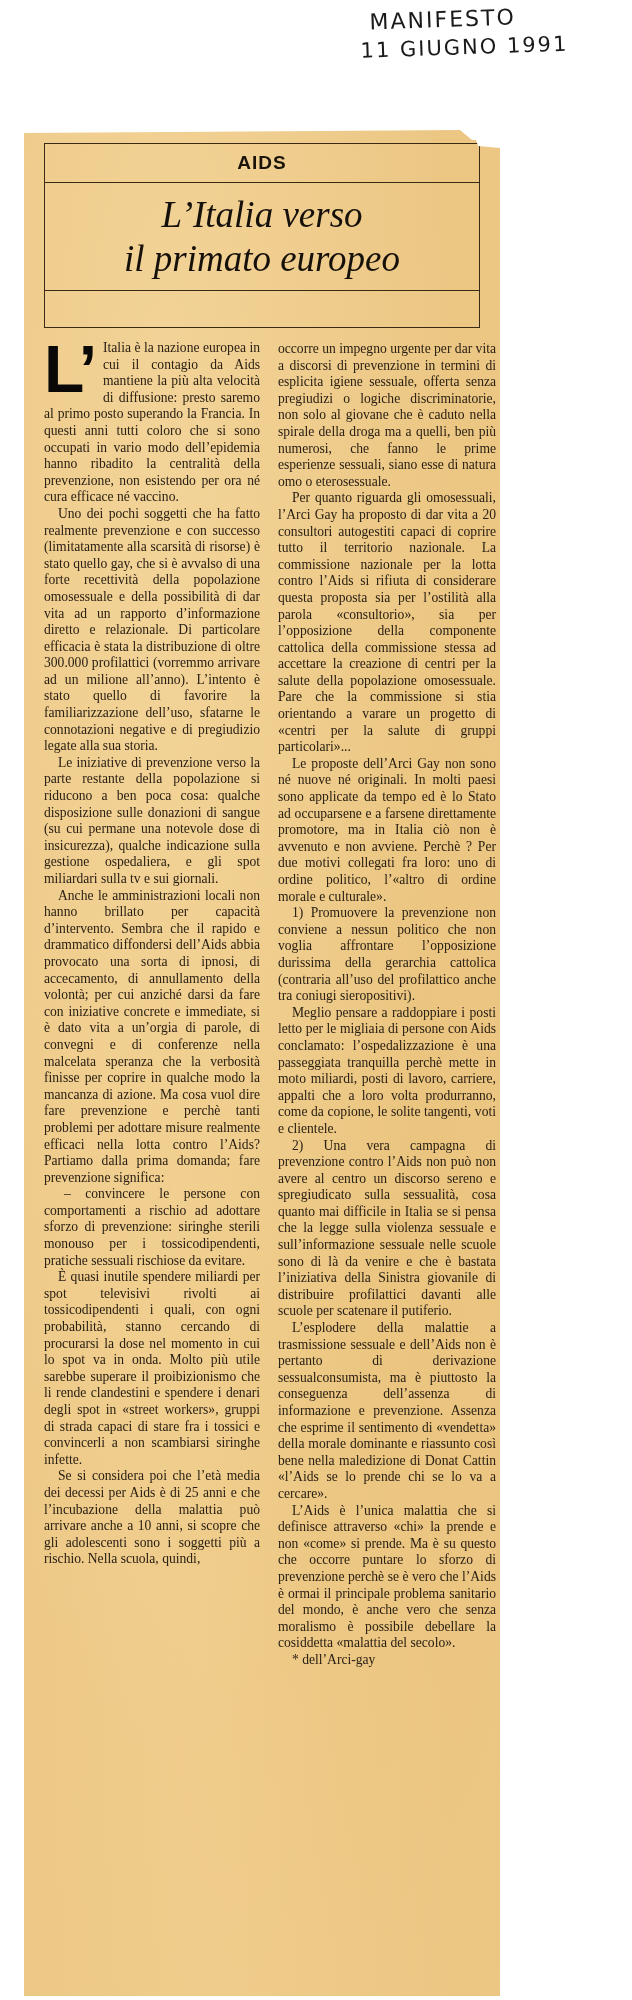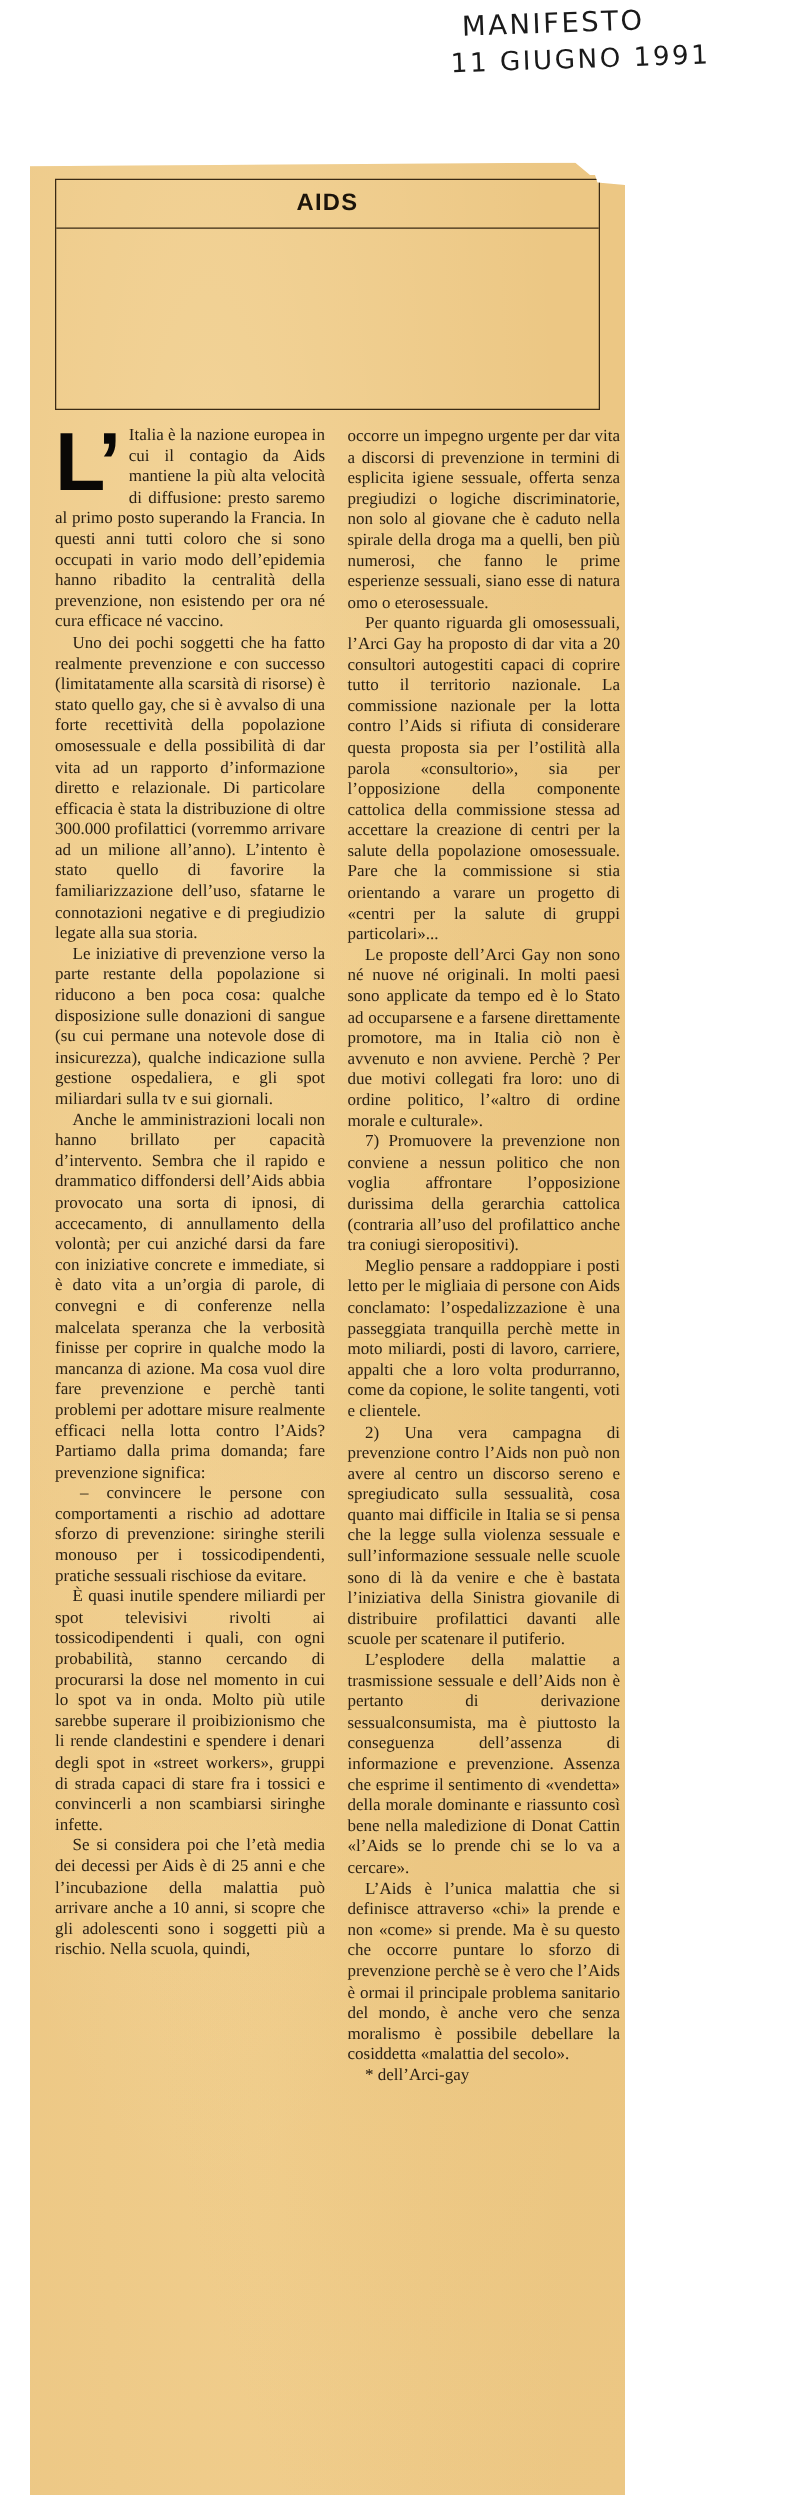--- a/index.html
+++ b/index.html
@@ -66,36 +66,40 @@
 <body>
 
 <div class="handwriting">
   <span class="l1">MANIFESTO</span>
   <span class="l2">11 GIUGNO 1991</span>
 </div>
 
 <div class="clipping">
   <div class="header-box">
     <div class="kicker">AIDS</div>
+    <div class="headline">
+      <span>L’Italia verso</span>
+      <span>il primato europeo</span>
+    </div>
   </div>
 
   <div class="col col-left">
     <p class="noindent"><span class="dropcap">L’</span><span>Italia è la nazione europea in cui il contagio da Aids mantiene la più alta velocità di diffusione: presto saremo al primo posto superando la Francia. In questi anni tutti coloro che si sono occupati in vario modo dell’epidemia hanno ribadito la centralità della prevenzione, non esistendo per ora né cura efficace né vaccino.</span></p>
     <p>Uno dei pochi soggetti che ha fatto realmente prevenzione e con successo (limitatamente alla scarsità di risorse) è stato quello gay, che si è avvalso di una forte recettività della popolazione omosessuale e della possibilità di dar vita ad un rapporto d’informazione diretto e relazionale. Di particolare efficacia è stata la distribuzione di oltre 300.000 profilattici (vorremmo arrivare ad un milione all’anno). L’intento è stato quello di favorire la familiarizzazione dell’uso, sfatarne le connotazioni negative e di pregiudizio legate alla sua storia.</p>
     <p>Le iniziative di prevenzione verso la parte restante della popolazione si riducono a ben poca cosa: qualche disposizione sulle donazioni di sangue (su cui permane una notevole dose di insicurezza), qualche indicazione sulla gestione ospedaliera, e gli spot miliardari sulla tv e sui giornali.</p>
     <p>Anche le amministrazioni locali non hanno brillato per capacità d’intervento. Sembra che il rapido e drammatico diffondersi dell’Aids abbia provocato una sorta di ipnosi, di accecamento, di annullamento della volontà; per cui anziché darsi da fare con iniziative concrete e immediate, si è dato vita a un’orgia di parole, di convegni e di conferenze nella malcelata speranza che la verbosità finisse per coprire in qualche modo la mancanza di azione. Ma cosa vuol dire fare prevenzione e perchè tanti problemi per adottare misure realmente efficaci nella lotta contro l’Aids? Partiamo dalla prima domanda; fare prevenzione significa:</p>
     <p class="dash">– convincere le persone con comportamenti a rischio ad adottare sforzo di prevenzione: siringhe sterili monouso per i tossicodipendenti, pratiche sessuali rischiose da evitare.</p>
     <p>È quasi inutile spendere miliardi per spot televisivi rivolti ai tossicodipendenti i quali, con ogni probabilità, stanno cercando di procurarsi la dose nel momento in cui lo spot va in onda. Molto più utile sarebbe superare il proibizionismo che li rende clandestini e spendere i denari degli spot in «street workers», gruppi di strada capaci di stare fra i tossici e convincerli a non scambiarsi siringhe infette.</p>
     <p>Se si considera poi che l’età media dei decessi per Aids è di 25 anni e che l’incubazione della malattia può arrivare anche a 10 anni, si scopre che gli adolescenti sono i soggetti più a rischio. Nella scuola, quindi,</p>
   </div>
 
   <div class="col col-right">
     <p class="noindent">occorre un impegno urgente per dar vita a discorsi di prevenzione in termini di esplicita igiene sessuale, offerta senza pregiudizi o logiche discriminatorie, non solo al giovane che è caduto nella spirale della droga ma a quelli, ben più numerosi, che fanno le prime esperienze sessuali, siano esse di natura omo o eterosessuale.</p>
     <p>Per quanto riguarda gli omosessuali, l’Arci Gay ha proposto di dar vita a 20 consultori autogestiti capaci di coprire tutto il territorio nazionale. La commissione nazionale per la lotta contro l’Aids si rifiuta di considerare questa proposta sia per l’ostilità alla parola «consultorio», sia per l’opposizione della componente cattolica della commissione stessa ad accettare la creazione di centri per la salute della popolazione omosessuale. Pare che la commissione si stia orientando a varare un progetto di «centri per la salute di gruppi particolari»...</p>
     <p>Le proposte dell’Arci Gay non sono né nuove né originali. In molti paesi sono applicate da tempo ed è lo Stato ad occuparsene e a farsene direttamente promotore, ma in Italia ciò non è avvenuto e non avviene. Perchè ? Per due motivi collegati fra loro: uno di ordine politico, l’«altro di ordine morale e culturale».</p>
-    <p>7) Promuovere la prevenzione non conviene a nessun politico che non voglia affrontare l’opposizione durissima della gerarchia cattolica (contraria all’uso del profilattico anche tra coniugi sieropositivi).</p>
+    <p>1) Promuovere la prevenzione non conviene a nessun politico che non voglia affrontare l’opposizione durissima della gerarchia cattolica (contraria all’uso del profilattico anche tra coniugi sieropositivi).</p>
     <p>Meglio pensare a raddoppiare i posti letto per le migliaia di persone con Aids conclamato: l’ospedalizzazione è una passeggiata tranquilla perchè mette in moto miliardi, posti di lavoro, carriere, appalti che a loro volta produrranno, come da copione, le solite tangenti, voti e clientele.</p>
     <p>2) Una vera campagna di prevenzione contro l’Aids non può non avere al centro un discorso sereno e spregiudicato sulla sessualità, cosa quanto mai difficile in Italia se si pensa che la legge sulla violenza sessuale e sull’informazione sessuale nelle scuole sono di là da venire e che è bastata l’iniziativa della Sinistra giovanile di distribuire profilattici davanti alle scuole per scatenare il putiferio.</p>
     <p>L’esplodere della malattie a trasmissione sessuale e dell’Aids non è pertanto di derivazione sessualconsumista, ma è piuttosto la conseguenza dell’assenza di informazione e prevenzione. Assenza che esprime il sentimento di «vendetta» della morale dominante e riassunto così bene nella maledizione di Donat Cattin «l’Aids se lo prende chi se lo va a cercare».</p>
     <p>L’Aids è l’unica malattia che si definisce attraverso «chi» la prende e non «come» si prende. Ma è su questo che occorre puntare lo sforzo di prevenzione perchè se è vero che l’Aids è ormai il principale problema sanitario del mondo, è anche vero che senza moralismo è possibile debellare la cosiddetta «malattia del secolo».</p>
     <p class="signature">* dell’Arci-gay</p>
   </div>
 </div>
 
 </body></html>

